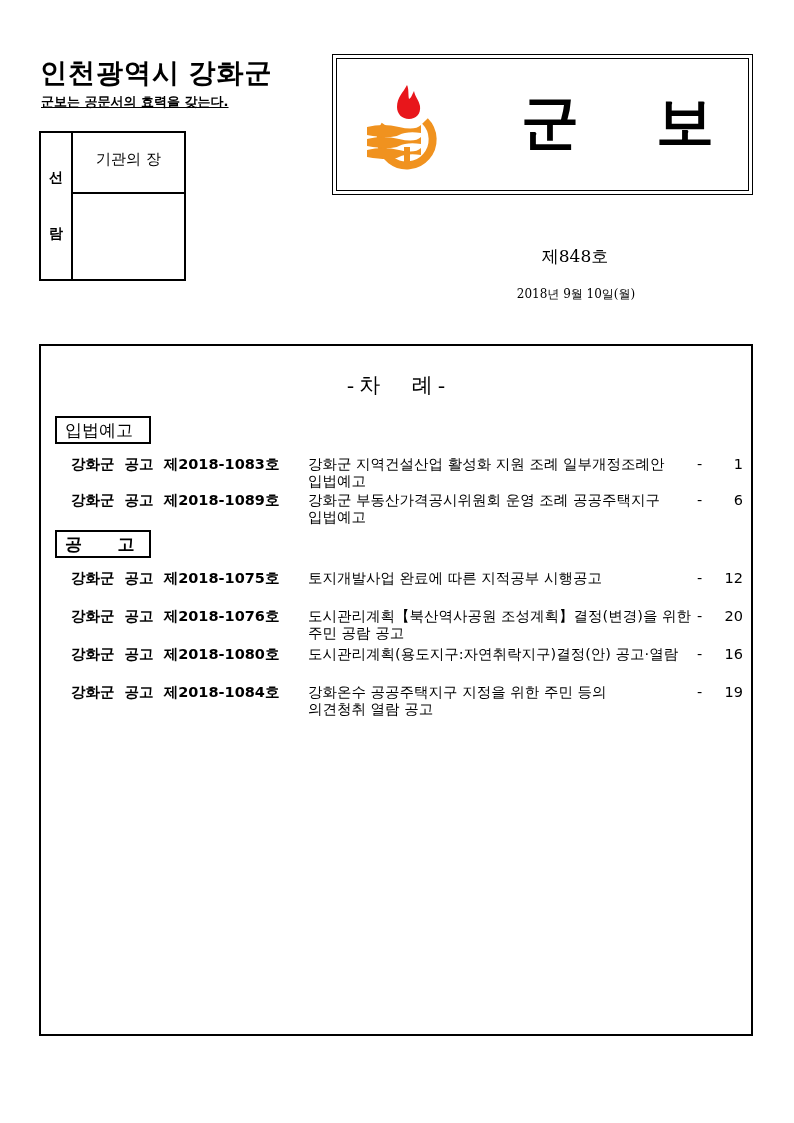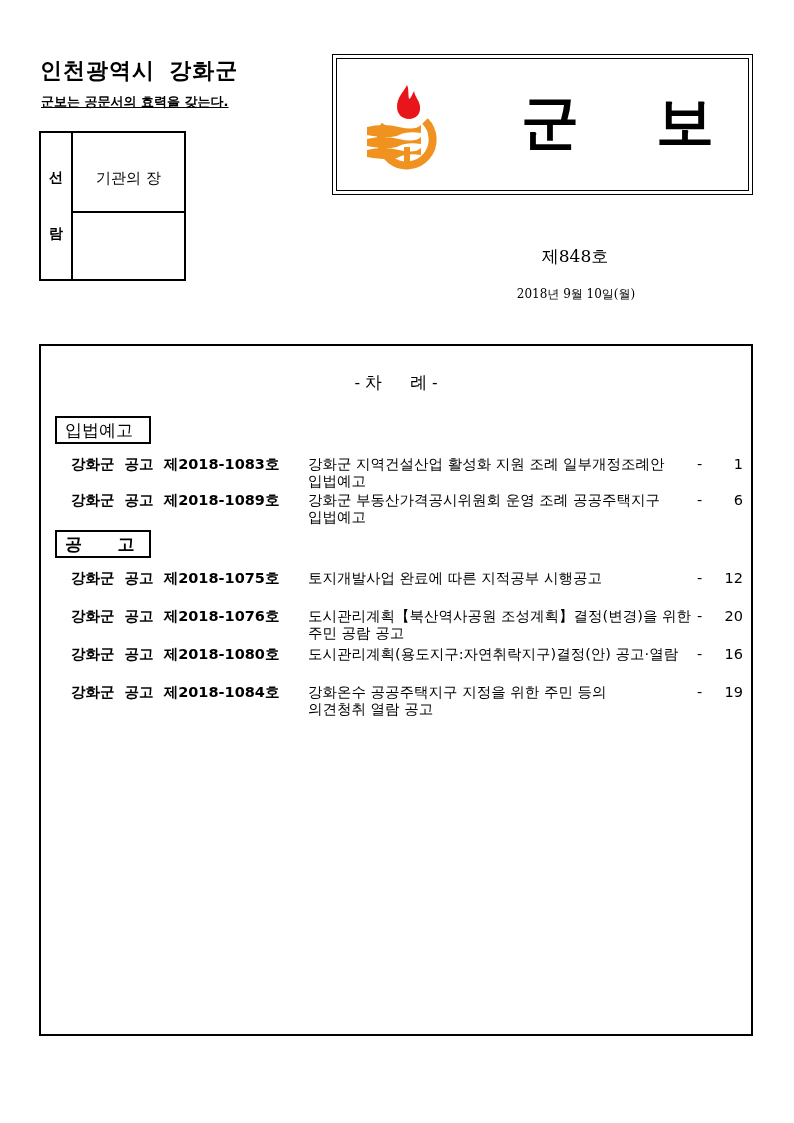--- a/index.html
+++ b/index.html
@@ -3,22 +3,22 @@
   <meta charset="utf-8">
   <style>
     html, body { margin: 0; padding: 0; background: #ffffff; }
     body {
       width: 794px; height: 1123px; position: relative; overflow: hidden;
       font-family: "DejaVu Serif", "Liberation Serif", serif; color: #000;
     }
     .abs { position: absolute; }
 
     .gov-name {
-      left: 40px; top: 58px; font-family: Liberation Mono, monospace;
-      font-weight: bold; font-size: 22px; letter-spacing: 1px; line-height: 30px;
+      left: 40px; top: 58px; font-family: Liberation Sans, sans-serif;
+      font-weight: bold; font-size: 27px; letter-spacing: 1px; line-height: 30px;
       white-space: nowrap;
     }
     .gov-sub {
       left: 41px; top: 94px; font-family: "DejaVu Sans", sans-serif;
       font-weight: bold; font-size: 13px; line-height: 16px; white-space: nowrap; text-decoration: underline;
     }
 
     .review-box {
       left: 39px; top: 131px; width: 143px; height: 146px;
       border: 2px solid #000; box-sizing: content-box;
@@ -28,21 +28,21 @@
       border-right: 2px solid #000;
     }
     .review-side span {
       position: absolute; left: 0; width: 30px; text-align: center;
       font-family: "DejaVu Sans", sans-serif; font-weight: bold; font-size: 14px;
     }
     .review-head {
       position: absolute; left: 32px; top: 0; width: 111px; height: 61px;
       border-bottom: 2px solid #000;
       display: flex; align-items: center; justify-content: center;
-      font-family: "DejaVu Sans", sans-serif; font-size: 15px; padding-bottom: 6px; box-sizing: border-box; margin-top: 19px;
+      font-family: "DejaVu Sans", sans-serif; font-size: 15px; padding-bottom: 6px; box-sizing: border-box;
     }
     .review-sign { position: absolute; left: 32px; top: 63px; width: 111px; height: 83px; }
 
     .masthead {
       left: 332px; top: 54px; width: 419px; height: 139px;
       border: 1px solid #000;
     }
     .masthead-inner {
       position: absolute; left: 3px; top: 3px; right: 3px; bottom: 3px;
       border: 1px solid #000;
@@ -63,21 +63,21 @@
       left: 466px; top: 286px; width: 220px; text-align: center;
       font-size: 12px; white-space: nowrap;
     }
 
     .toc {
       left: 39px; top: 344px; width: 710px; height: 688px;
       border: 2px solid #000;
     }
     .toc-title {
       position: absolute; left: 0; right: 0; top: 25px; text-align: center;
-      font-family: Liberation Sans, sans-serif; font-size: 17px; white-space: pre;
+      font-family: Liberation Serif, serif; font-size: 21px; white-space: pre;
     }
     .section-label {
       position: absolute; left: 14px; width: 96px; height: 28px;
       border: 2px solid #000; box-sizing: border-box;
       font-family: "DejaVu Sans", sans-serif; font-size: 17px;
       display: flex; align-items: center; padding-left: 8px; white-space: pre;
     }
     .section-label.bold { font-weight: bold; font-family: "DejaVu Serif", serif; }
 
     .entry { position: absolute; left: 0; right: 0; font-family: "DejaVu Sans", sans-serif; font-size: 14.5px; line-height: 17px; }

